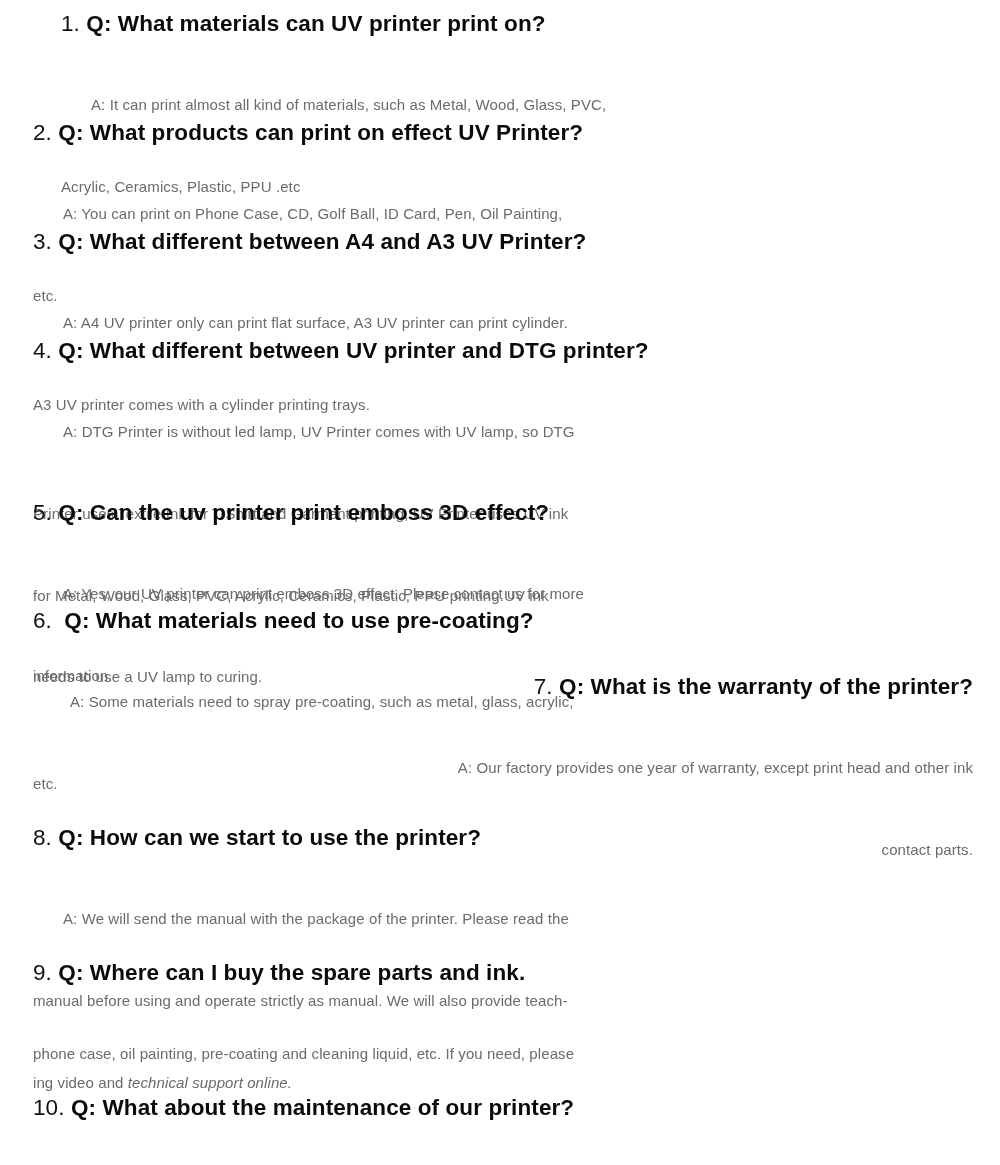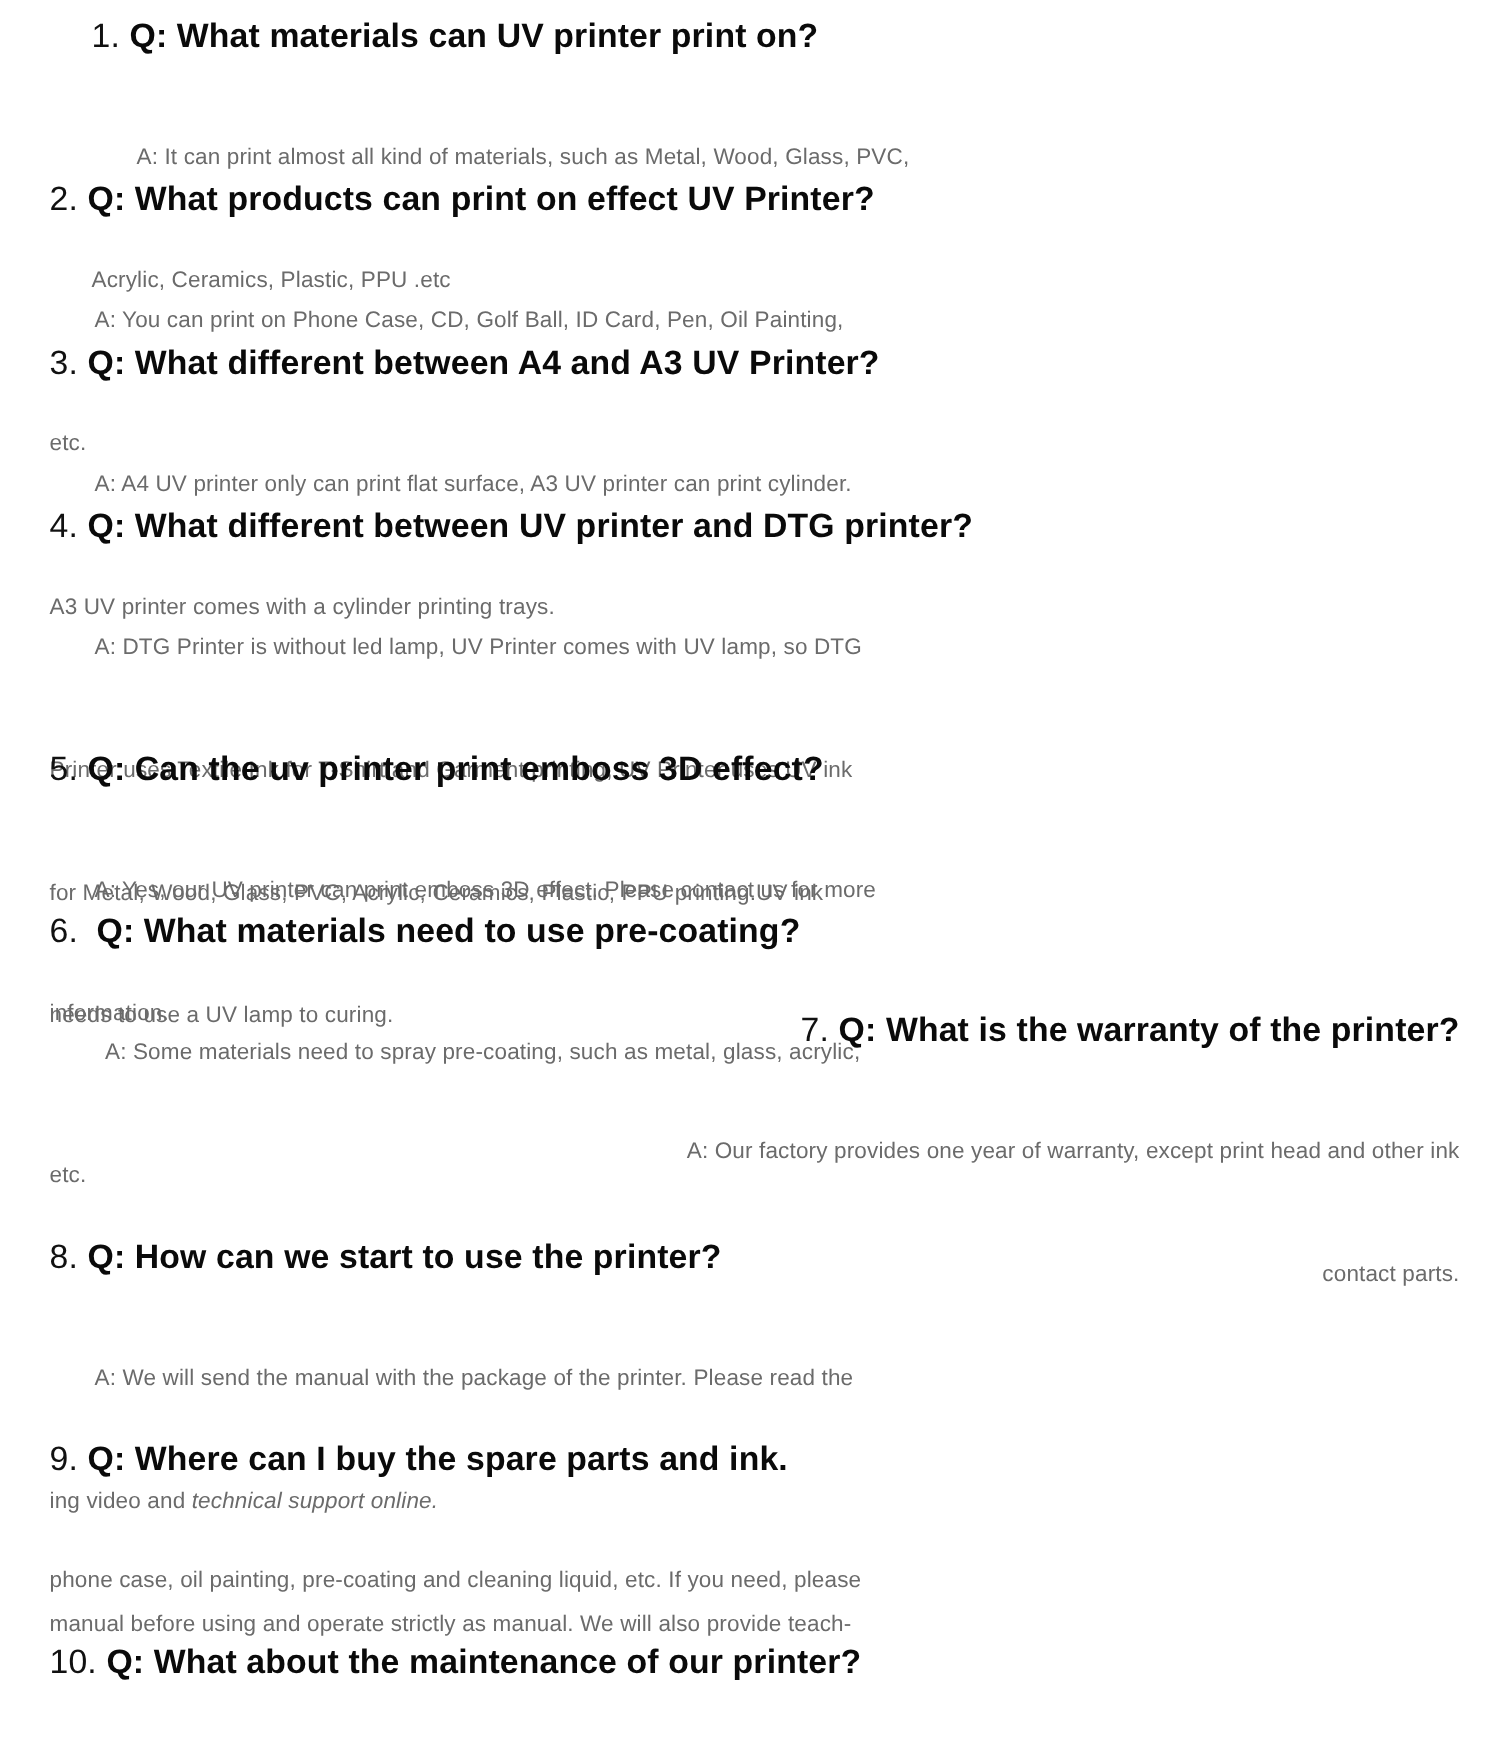--- a/index.html
+++ b/index.html
@@ -138,22 +138,22 @@
   </div>
 </div>
 
 <div class="faq" style="top:824px;">
   <div class="q-line">
     <span class="q-num">8.</span>
     <span class="q-text">Q: How can we start to use the printer?</span>
   </div>
   <div class="a-text">
     <span class="a-line a-indent">A:  We will send the manual with the package of the printer. Please read the</span>
+    <span class="a-line">manual before using and operate strictly as manual. We will also provide teach-</span>
     <span class="a-line"><span>ing video and </span><span class="italic">technical support online.</span></span>
-    <span class="a-line">manual before using and operate strictly as manual. We will also provide teach-</span>
   </div>
 </div>
 
 <div class="faq" style="top:959px;">
   <div class="q-line">
     <span class="q-num">9.</span>
     <span class="q-text">Q: Where can I buy the spare parts and ink.</span>
   </div>
   <div class="a-text">
     <span class="a-line">phone case, oil painting, pre-coating and cleaning liquid, etc. If you need, please</span>

